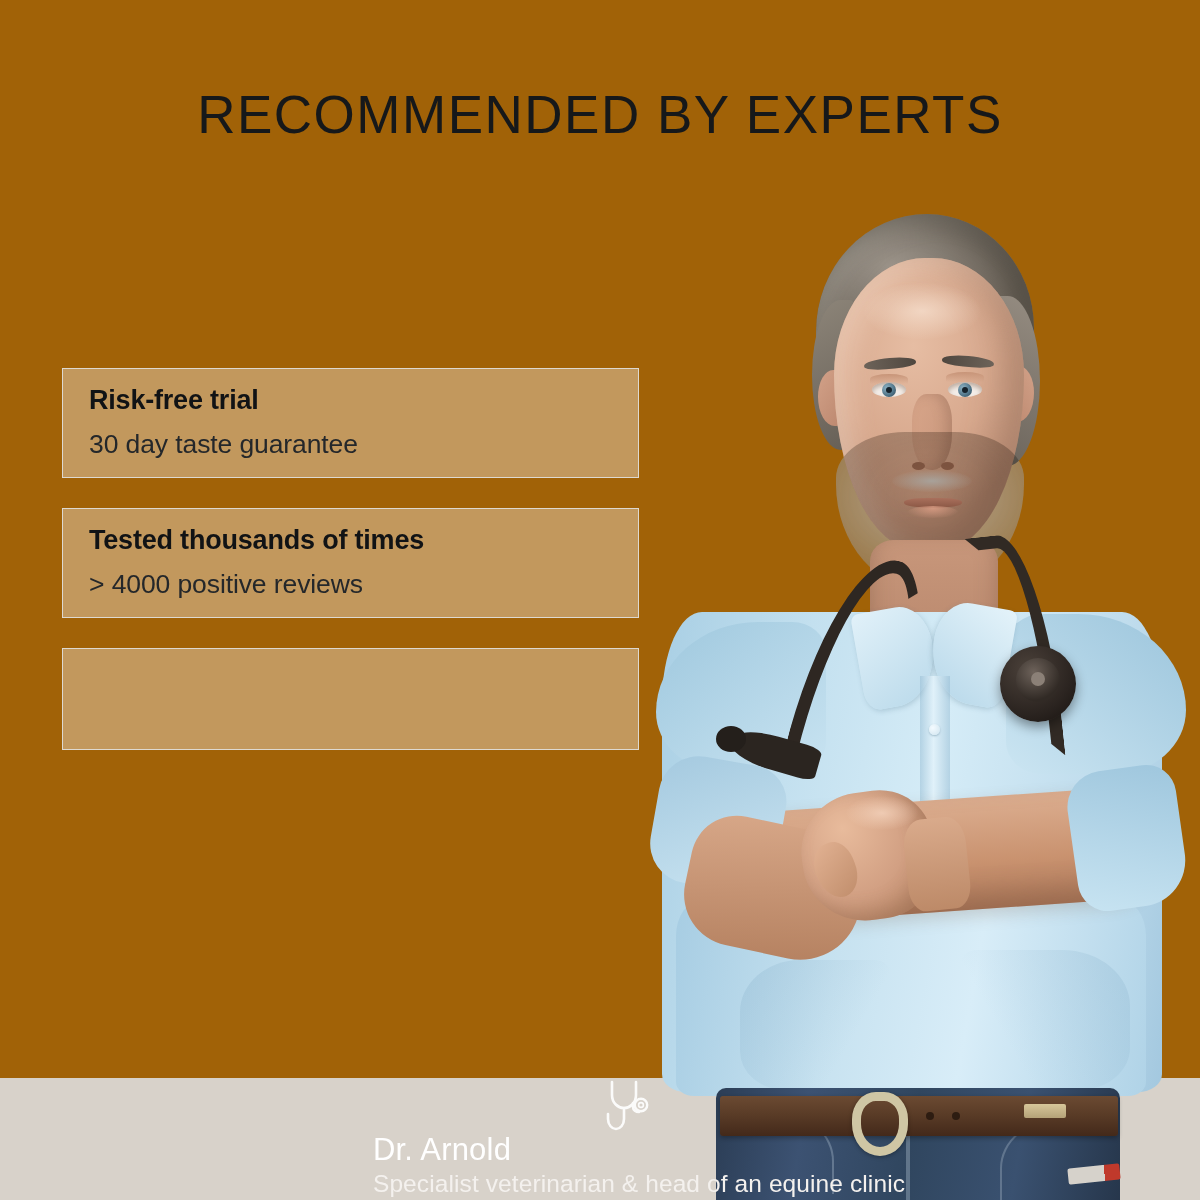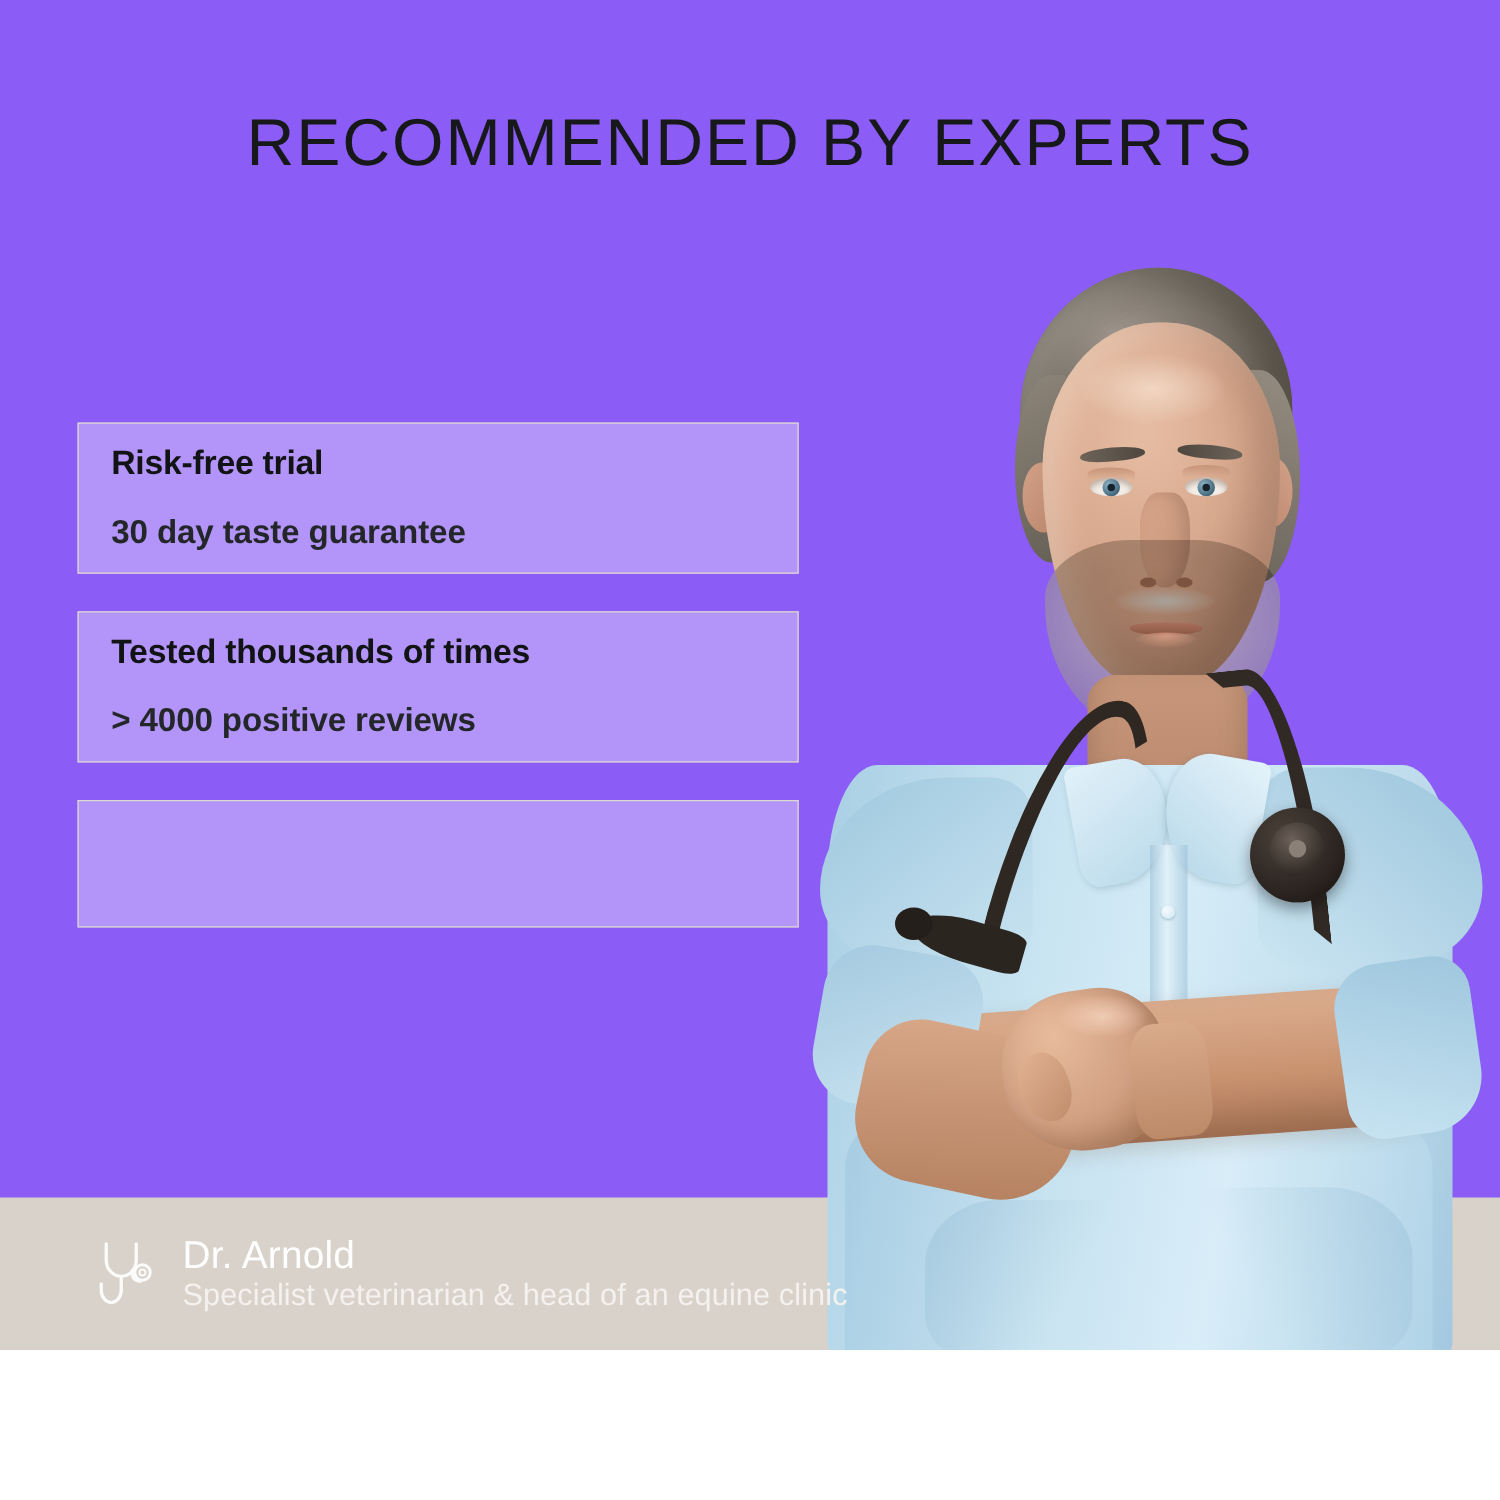--- a/index.html
+++ b/index.html
@@ -5,86 +5,87 @@
   * { margin:0; padding:0; box-sizing:border-box; }
   html,body { width:1200px; height:1200px; }
   body {
     font-family:"Liberation Sans", sans-serif;
     background:#ffffff;
     overflow:hidden;
     position:relative;
   }
   #stage {
     position:relative;
-    width:1200px; height:1080px;
-    background:#8b5cf6;
+    width:1200px; height:1200px;
+    background:#a16207;
     overflow:hidden;
   }
 
   
   #page-title {
     position:absolute;
     top:88px; left:0; width:1200px;
     text-align:center;
     font-size:53px;
     font-weight:300;
     letter-spacing:1.5px;
     color:#16181a;
     line-height:1;
     white-space:nowrap;
   }
 
   
   #feature-list {
     position:absolute;
-    left:62px; top:338px;
+    left:62px; top:368px;
     width:577px;
   }
   .feature-box {
     border:1.5px solid #ded9d0;
     background:rgba(255,255,255,0.35);
     padding:14px 0 16px 26px;
     margin-bottom:30px;
     min-height:102px;
   }
   .feature-title {
     font-size:27px;
     font-weight:700;
     color:#111315;
     letter-spacing:-0.2px;
     line-height:1.28;
     white-space:nowrap;
   }
   .feature-sub {
     font-size:26.5px;
-    font-weight:700;
+    font-weight:400;
     color:#24272a;
     letter-spacing:-0.1px;
     line-height:1.3;
-    margin-top:20px;
+    margin-top:9px;
     white-space:nowrap;
   }
 
   
   #bottom-bar {
     position:absolute;
     left:0; bottom:0;
     width:1200px; height:122px;
     background:#d8d2ca;
     z-index:1;
   }
   #credit {
     position:absolute;
     left:0; bottom:0;
     width:1200px; height:122px;
     z-index:3;
     display:flex;
     align-items:center;
     padding-left:78px;
     pointer-events:none;
+    flex-direction:column;
   }
   #stethoscope-icon {
     width:44px; height:56px;
     flex:0 0 auto;
     margin-right:24px;
     opacity:0.92;
   }
   #credit-text { line-height:1.05; }
   #credit-name {
     font-size:31px;

